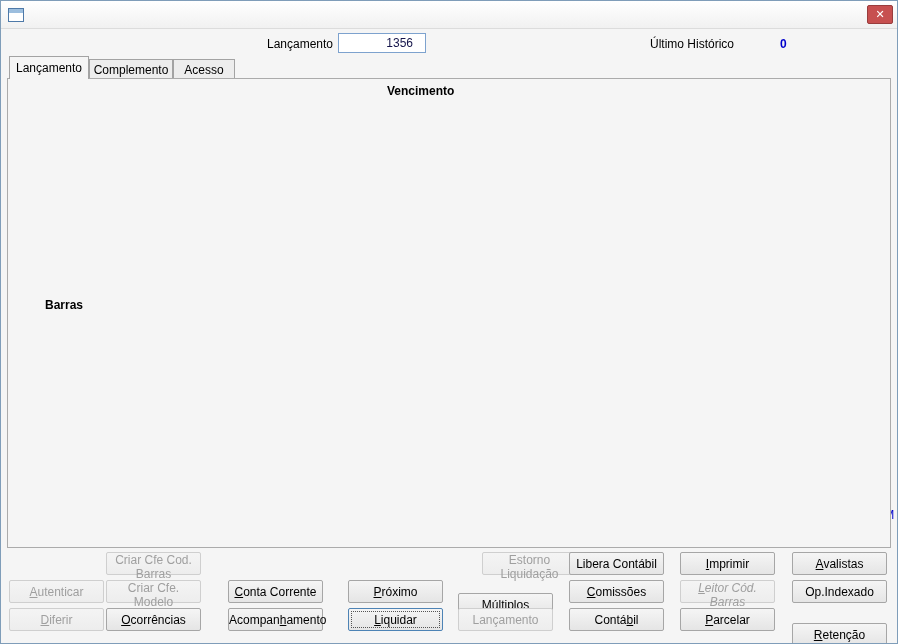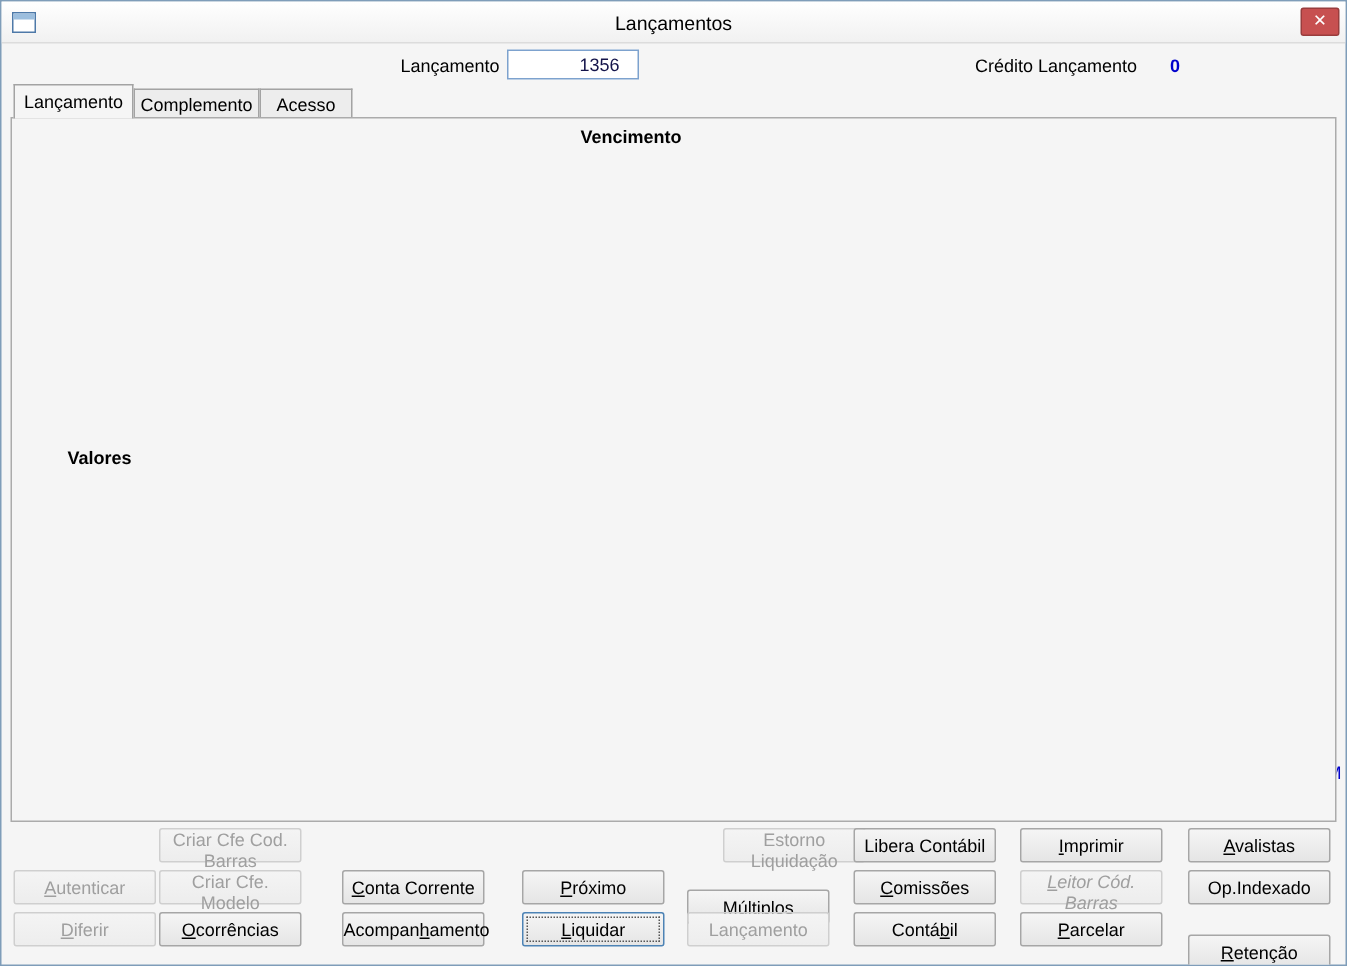--- a/index.html
+++ b/index.html
@@ -64,27 +64,26 @@
   .btn.focused { border-color:#4d83b5; outline:1px dotted #555; outline-offset:-4px; }
   u { text-decoration:underline; }
 </style>
 </head>
 <body>
 
 <div id="window">
 
   <div class="titlebar">
     <span class="app-icon"></span>
-    <div class="title-text">Lançamentos</div>
     <button class="close-btn"><span>✕</span></button>
   </div>
 
   <div class="lbl right" style="left:258px;top:36px;width:74px">Lançamento</div>
   <input class="field dark right" style="left: 337px; top: 32px; width: 88px; padding-right: 12px;" value="1356">
-  <div class="lbl" style="left:649px;top:36px">Crédito Lançamento</div>
+  <div class="lbl" style="left:649px;top:36px">Último Histórico</div>
   <div class="lbl blue bold" style="left:779px;top:36px">0</div>
 
   <div class="tab active" style="left:8px;top:55px;width:80px;height:23px">Lançamento</div>
   <div class="tab" style="left:88px;top:58px;width:84px;height:20px">Complemento</div>
   <div class="tab" style="left:172px;top:58px;width:62px;height:20px">Acesso</div>
 
   <div class="panel" style="left:6px;top:77px;width:884px;height:470px"></div>
 
   <div class="lbl" style="left:16px;top:108px">Unidade de Negócio</div>
   <input class="field" style="left: 140px; top: 104px; width: 34px;" value="001">
@@ -149,21 +148,21 @@
   </div>
 
   <div class="lbl" style="left:16px;top:285px">Conta</div>
   <input class="field" style="left: 140px; top: 281px; width: 62px;" value="10.01.01">
   <div class="lbl blue" style="left:210px;top:285px">Venda Produtos</div>
   <div class="lbl" style="left:420px;top:285px">Projeto</div>
   <input class="field" style="left: 510px; top: 281px; width: 92px;" value="">
   <div class="lbl blue" style="left:610px;top:285px">=&gt; INFORMAR PROJETO</div>
 
   <div class="group" style="left:30px;top:304px;width:850px;height:68px"></div>
-  <div class="group-title" style="left:40px;top:297px">Valores</div>
+  <div class="group-title" style="left:40px;top:297px">Barras</div>
   <div class="lbl" style="left:44px;top:326px">Valor</div>
   <input class="field right" style="left: 140px; top: 322px; width: 116px;" value="200,00">
   <div class="lbl blue" style="left:262px;top:326px">Crédito</div>
   <div class="lbl" style="left:330px;top:326px">Índice</div>
   <input class="field" style="left: 372px; top: 322px; width: 44px;" value="">
   <div class="lbl" style="left:452px;top:326px">Cotação</div>
   <div class="lbl blue" style="left:543px;top:326px">0,00000</div>
   <div class="lbl gray" style="left:640px;top:326px">Valor Indexado</div>
   <input class="field right disabled" style="left: 740px; top: 322px; width: 130px;" value="0,00000">
   <div class="lbl" style="left:44px;top:354px">Saldo</div>

